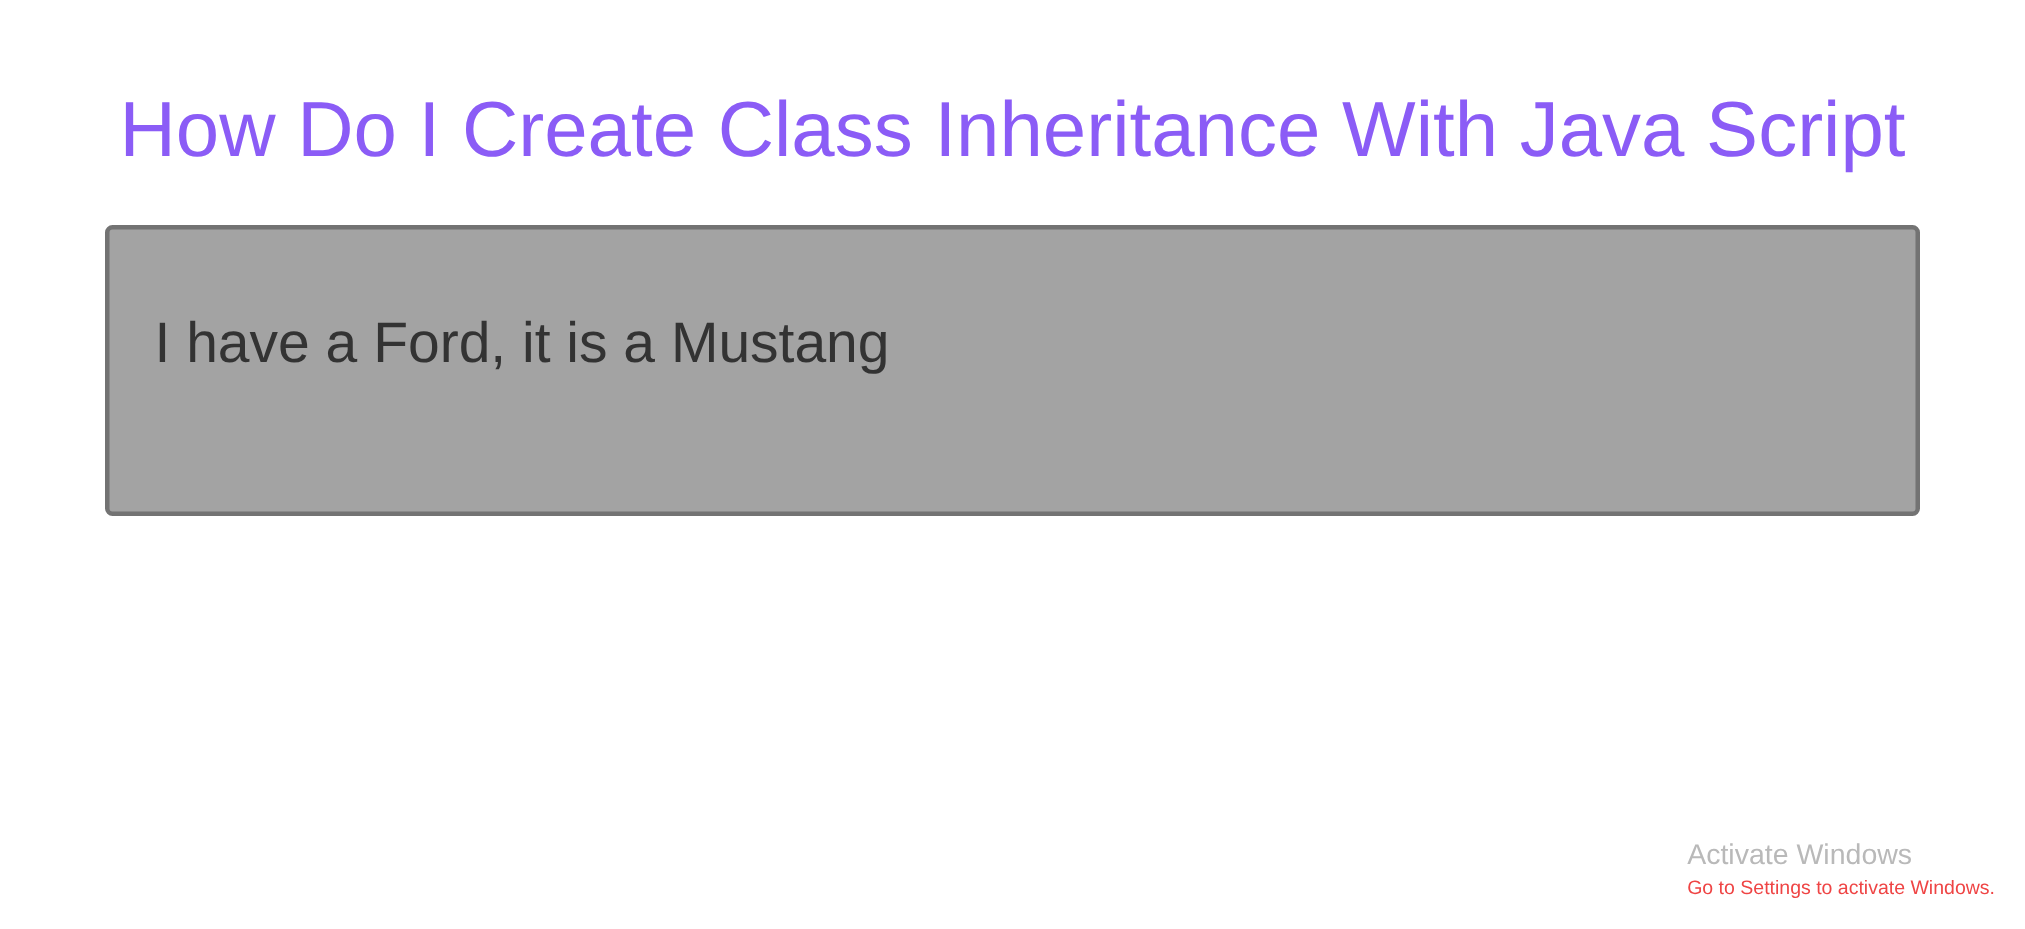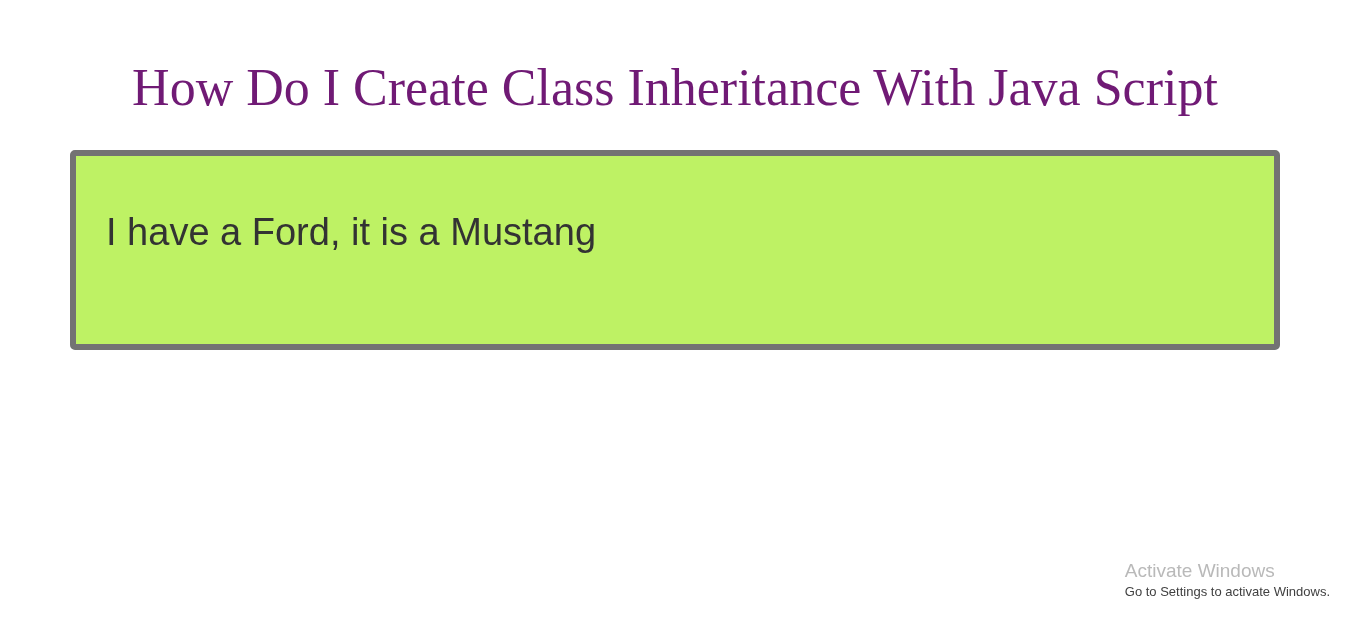--- a/index.html
+++ b/index.html
@@ -12,31 +12,30 @@
       background: #ffffff;
       width: 1350px;
       height: 619px;
       position: relative;
       overflow: hidden;
     }
     .container {
       padding: 55px 70px 0 70px;
     }
     .page-title {
-      color: #701a75;
+      color: #8b5cf6;
       font-size: 52px;
       font-weight: 400;
       text-align: center;
       line-height: 1.25;
       margin-bottom: 30px;
-      font-family: Liberation Serif, serif;
     }
     .output-box {
-      background: #bef264;
-      border: 6px solid #737373;
+      background: #a3a3a3;
+      border: 3px solid #737373;
       border-radius: 5px;
       padding: 55px 38px 90px 30px;
     }
     .output-text {
       color: #333333;
       font-size: 38px;
       font-weight: 400;
     }
     .watermark {
       position: absolute;
@@ -47,21 +46,21 @@
       line-height: 1.35;
       margin-top: 48px;
     }
     .watermark-title {
       font-size: 19px;
       font-weight: 400;
       color: #b9b9b9;
     }
     .watermark-sub {
       font-size: 13px;
-      color: #404040;
+      color: #ef4444;
     }
   </style>
 </head>
 <body>
 
 <div class="container">
   <h1 class="page-title">How Do I Create Class Inheritance With Java Script</h1>
   <div class="output-box">
     <div class="output-text">I have a Ford, it is a Mustang</div>
   </div>

